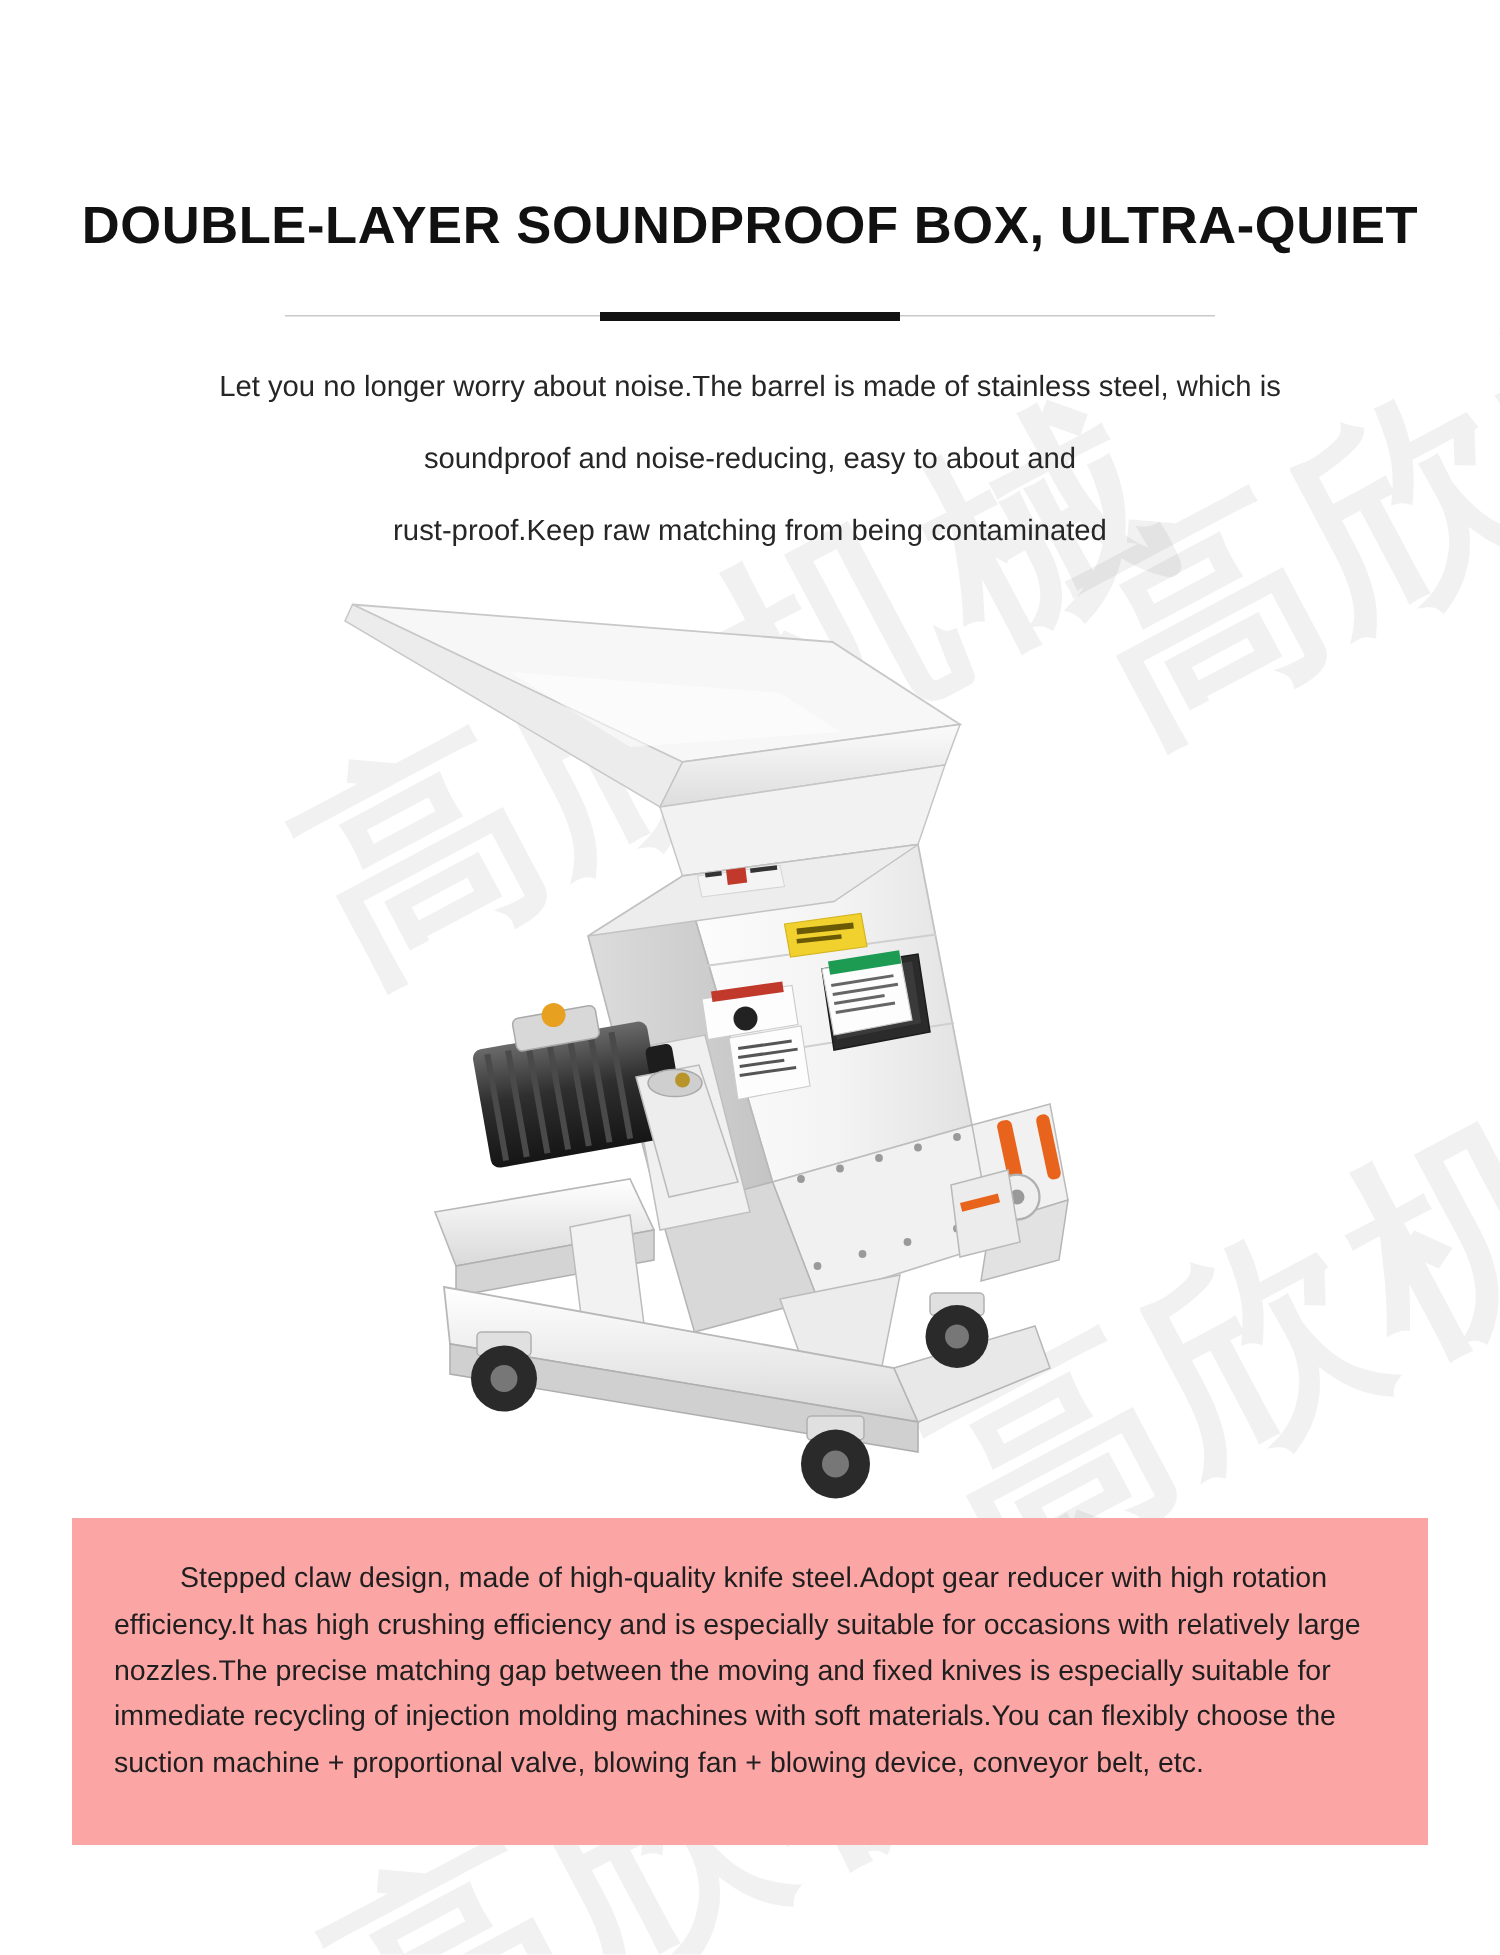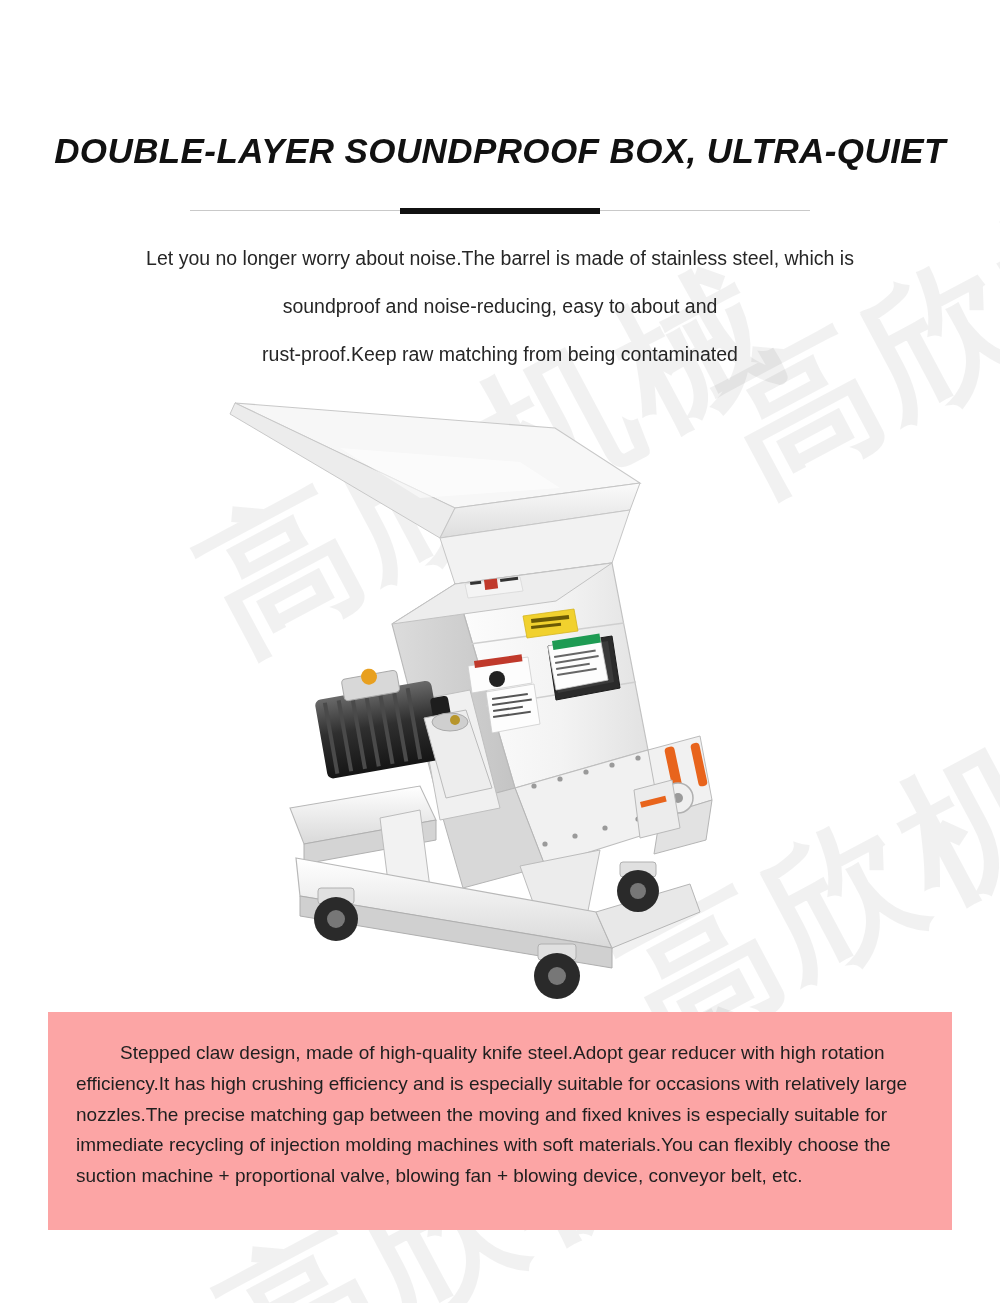--- a/index.html
+++ b/index.html
@@ -49,21 +49,20 @@
   .title {
     text-align: center;
     font-size: 35px;
     font-weight: bold;
     letter-spacing: 0.4px;
     color: #111111;
     padding-top: 108px;
     line-height: 1.15;
     position: relative;
     z-index: 10;
-    font-style: italic;
   }
   .divider {
     position: relative;
     width: 620px;
     margin: 36px auto 0 auto;
     height: 6px;
     z-index: 10;
   }
   .divider .line-thin {
     position: absolute;

